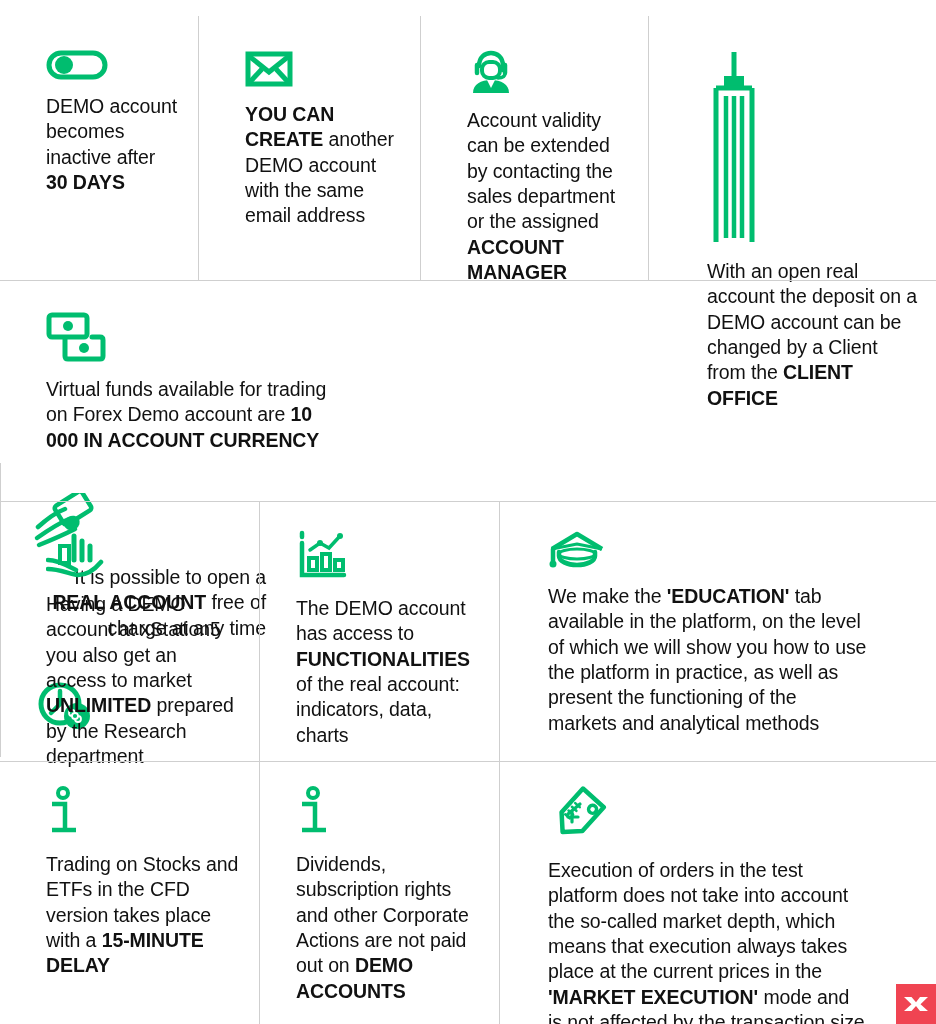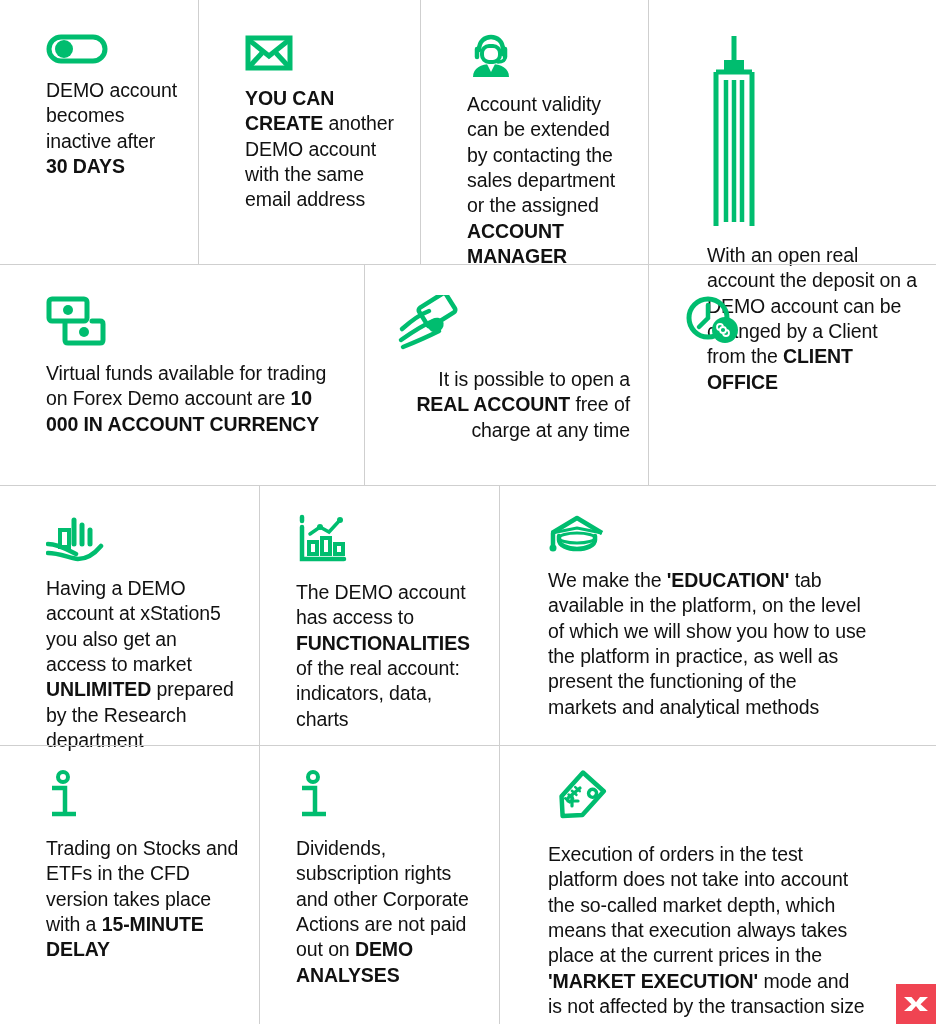--- a/index.html
+++ b/index.html
@@ -21,23 +21,24 @@
     box-sizing: border-box;
   }
 
   
   .row {
     position: absolute;
     left: 0;
     width: 936px;
     display: flex;
     box-sizing: border-box;
+    margin-top: 16px;
   }
   .row-1 { top: 0px;   height: 264px; }
-  .row-2 { top: 264px; height: 221px; border-top: 1px solid #cfcfcf; }
+  .row-2 { top: 264px; height: 221px; border-top: 1px solid #cfcfcf; flex-direction: column; }
   .row-3 { top: 485px; height: 260px; border-top: 1px solid #cfcfcf; }
   .row-4 { top: 745px; height: 279px; border-top: 1px solid #cfcfcf; }
 
   .cell {
     position: relative;
     box-sizing: border-box;
     padding: 34px 18px 10px 46px;
     height: 100%;
   }
   .cell + .cell { border-left: 1px solid #cfcfcf; }
@@ -251,21 +252,21 @@
     </div>
 
     <div class="cell c2">
       <span class="icon">
         <svg width="34" height="52" viewBox="0 0 34 52" fill="none">
           <circle cx="17" cy="7" r="5" stroke="#00bd6f" stroke-width="4" fill="none"></circle>
           <path d="M6 18 L19 18 L19 44" stroke="#00bd6f" stroke-width="4.5" fill="none"></path>
           <path d="M6 44 L30 44" stroke="#00bd6f" stroke-width="4.5" stroke-linecap="butt"></path>
         </svg>
       </span>
-      <div class="txt"><span>Dividends, subscription rights and other Corporate Actions are not paid out on </span><b>DEMO ANALYSES</b></div>
+      <div class="txt"><span>Dividends, subscription rights and other Corporate Actions are not paid out on </span><b>DEMO ACCOUNTS</b></div>
     </div>
 
     <div class="cell c3">
       <span class="icon">
         <svg width="60" height="58" viewBox="0 0 60 58" fill="none">
           <g transform="rotate(42 30 29)">
             <path d="M16 6 L44 6 L44 38 L30 52 L16 38 Z" stroke="#00bd6f" stroke-width="4.5" fill="none" stroke-linejoin="round"></path>
             <circle cx="37" cy="15" r="4" stroke="#00bd6f" stroke-width="3.5" fill="none"></circle>
             <path d="M20 22 L26 22 M20 27 L26 27 M20 32 L26 32 M20 37 L26 37" stroke="#00bd6f" stroke-width="2.6" stroke-linecap="round"></path>
           </g>

